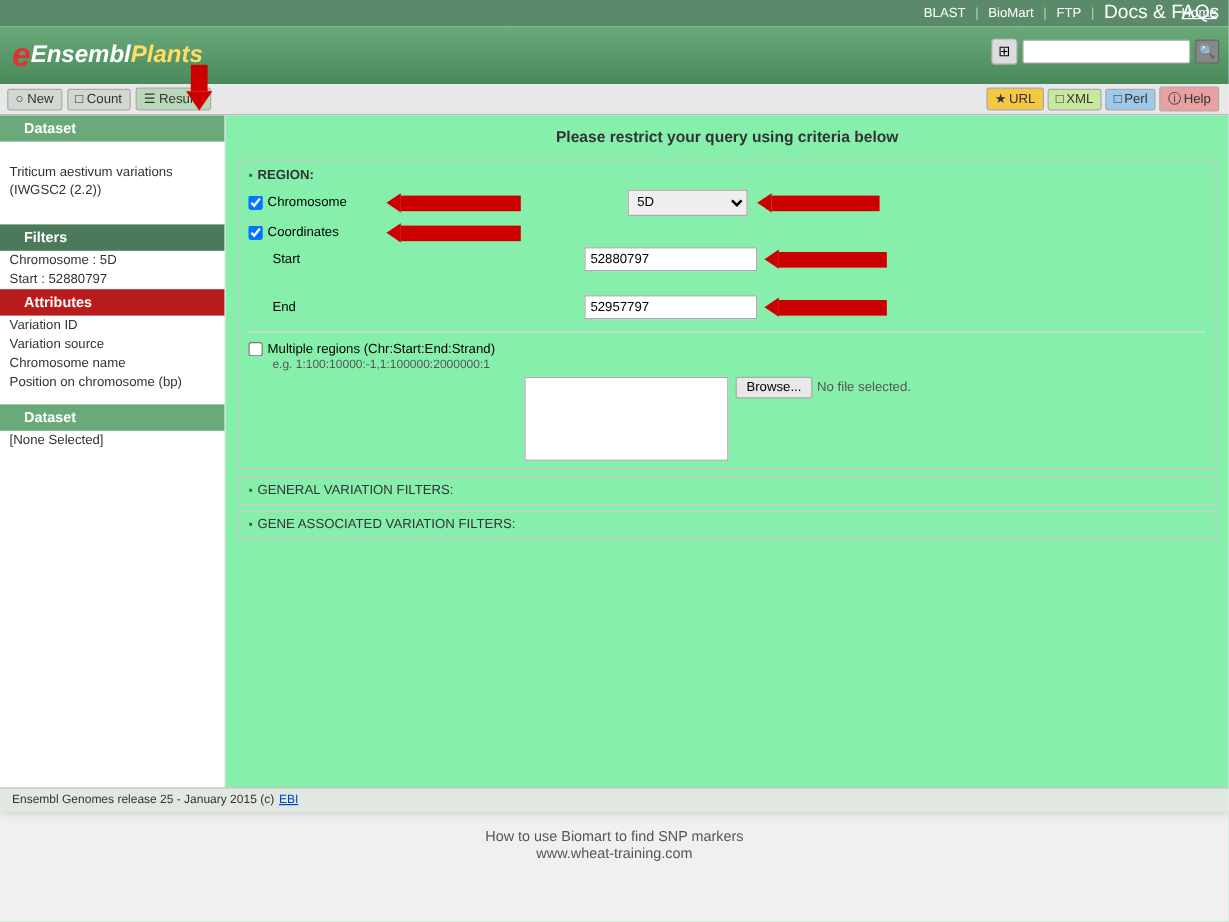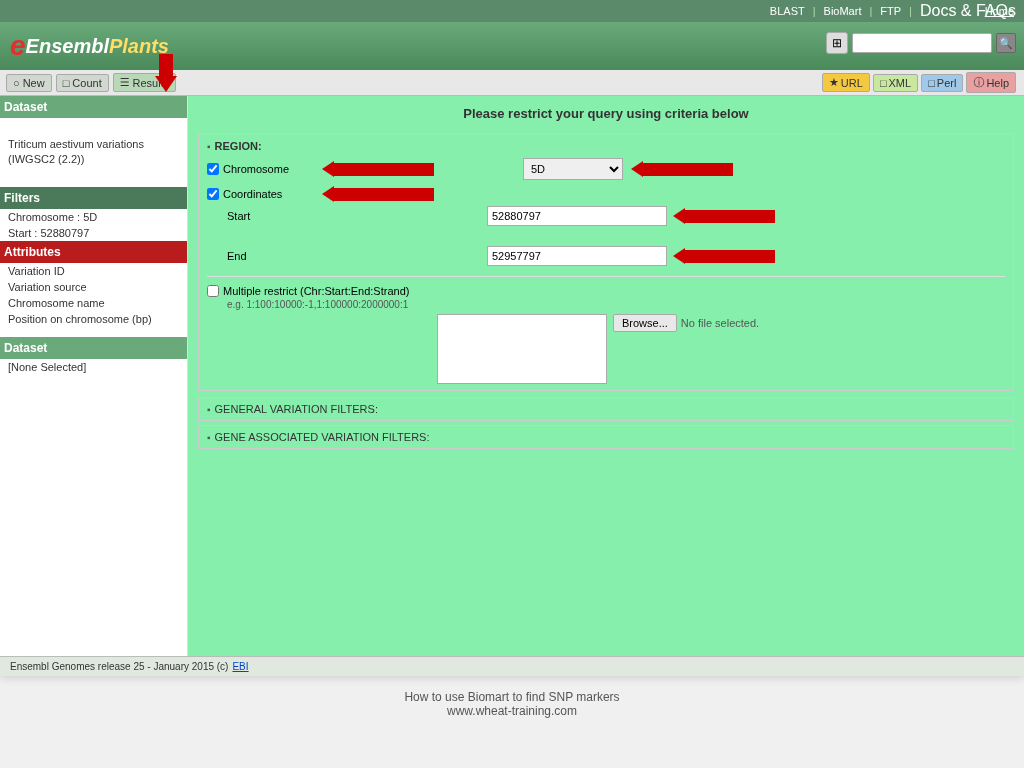--- a/index.html
+++ b/index.html
@@ -54,21 +54,21 @@
       width: 188px;
       min-width: 188px;
       background: white;
       border-right: 1px solid #ddd;
     }
     .sidebar-section-header {
       background: #6aaa7a;
       color: white;
       font-weight: bold;
       font-size: 12px;
-      padding: 4px 4px;
+      padding: 4px 20px;
       margin-top: 0;
     }
     .sidebar-section-header.filters-header {
       background: #4a7a5a;
     }
     .sidebar-section-header.attributes-header {
       background: #b91c1c;
     }
     .sidebar-item {
       font-size: 11px;
@@ -116,21 +116,21 @@
       font-size: 10px;
     }
     .chrom-select {
       width: 100px;
       height: 22px;
       font-size: 11px;
       border: 1px solid #aaa;
       padding: 1px 3px;
     }
     .coord-input {
-      width: 180px;
+      width: 144px;
       height: 20px;
       border: 1px solid #aaa;
       padding: 1px 4px;
       font-size: 11px;
     }
     .browse-btn {
       padding: 2px 8px;
       font-size: 11px;
       border: 1px solid #aaa;
       background: #e8e8e8;
@@ -337,21 +337,21 @@
             <div style="display:flex;align-items:center;">
               <div style="width:0;height:0;border-top:8px solid transparent;border-bottom:8px solid transparent;border-right:12px solid #cc0000;"></div>
               <div style="width:90px;height:13px;background:#cc0000;"></div>
             </div>
           </div>
         </div>
 
         <div style="margin-top:10px; border-top:1px solid #ddd; padding-top:8px;">
           <label style="display:flex;align-items:center;gap:4px;font-size:11px;">
             <input type="checkbox" style="width: 12px; height: 12px;">
-            <span>Multiple restrict (Chr:Start:End:Strand)</span>
+            <span>Multiple regions (Chr:Start:End:Strand)</span>
           </label>
           <div style="font-size:10px;color:#555;margin-left:20px;margin-top:2px;">e.g. 1:100:10000:-1,1:100000:2000000:1</div>
           <div style="display:flex;margin-top:4px;gap:10px;">
             <div style="width:220px;"></div>
             <div style="display:flex;align-items:flex-start;gap:6px;">
               <textarea style="width: 170px; height: 70px; border: 1px solid rgb(170, 170, 170); font-size: 11px; resize: none;"></textarea>
               <div style="display:flex;flex-direction:column;gap:4px;margin-top:0;">
                 <div style="display:flex;align-items:center;gap:4px;">
                   <button class="browse-btn">Browse...</button>
                   <span style="font-size:11px;color:#555;">No file selected.</span>

